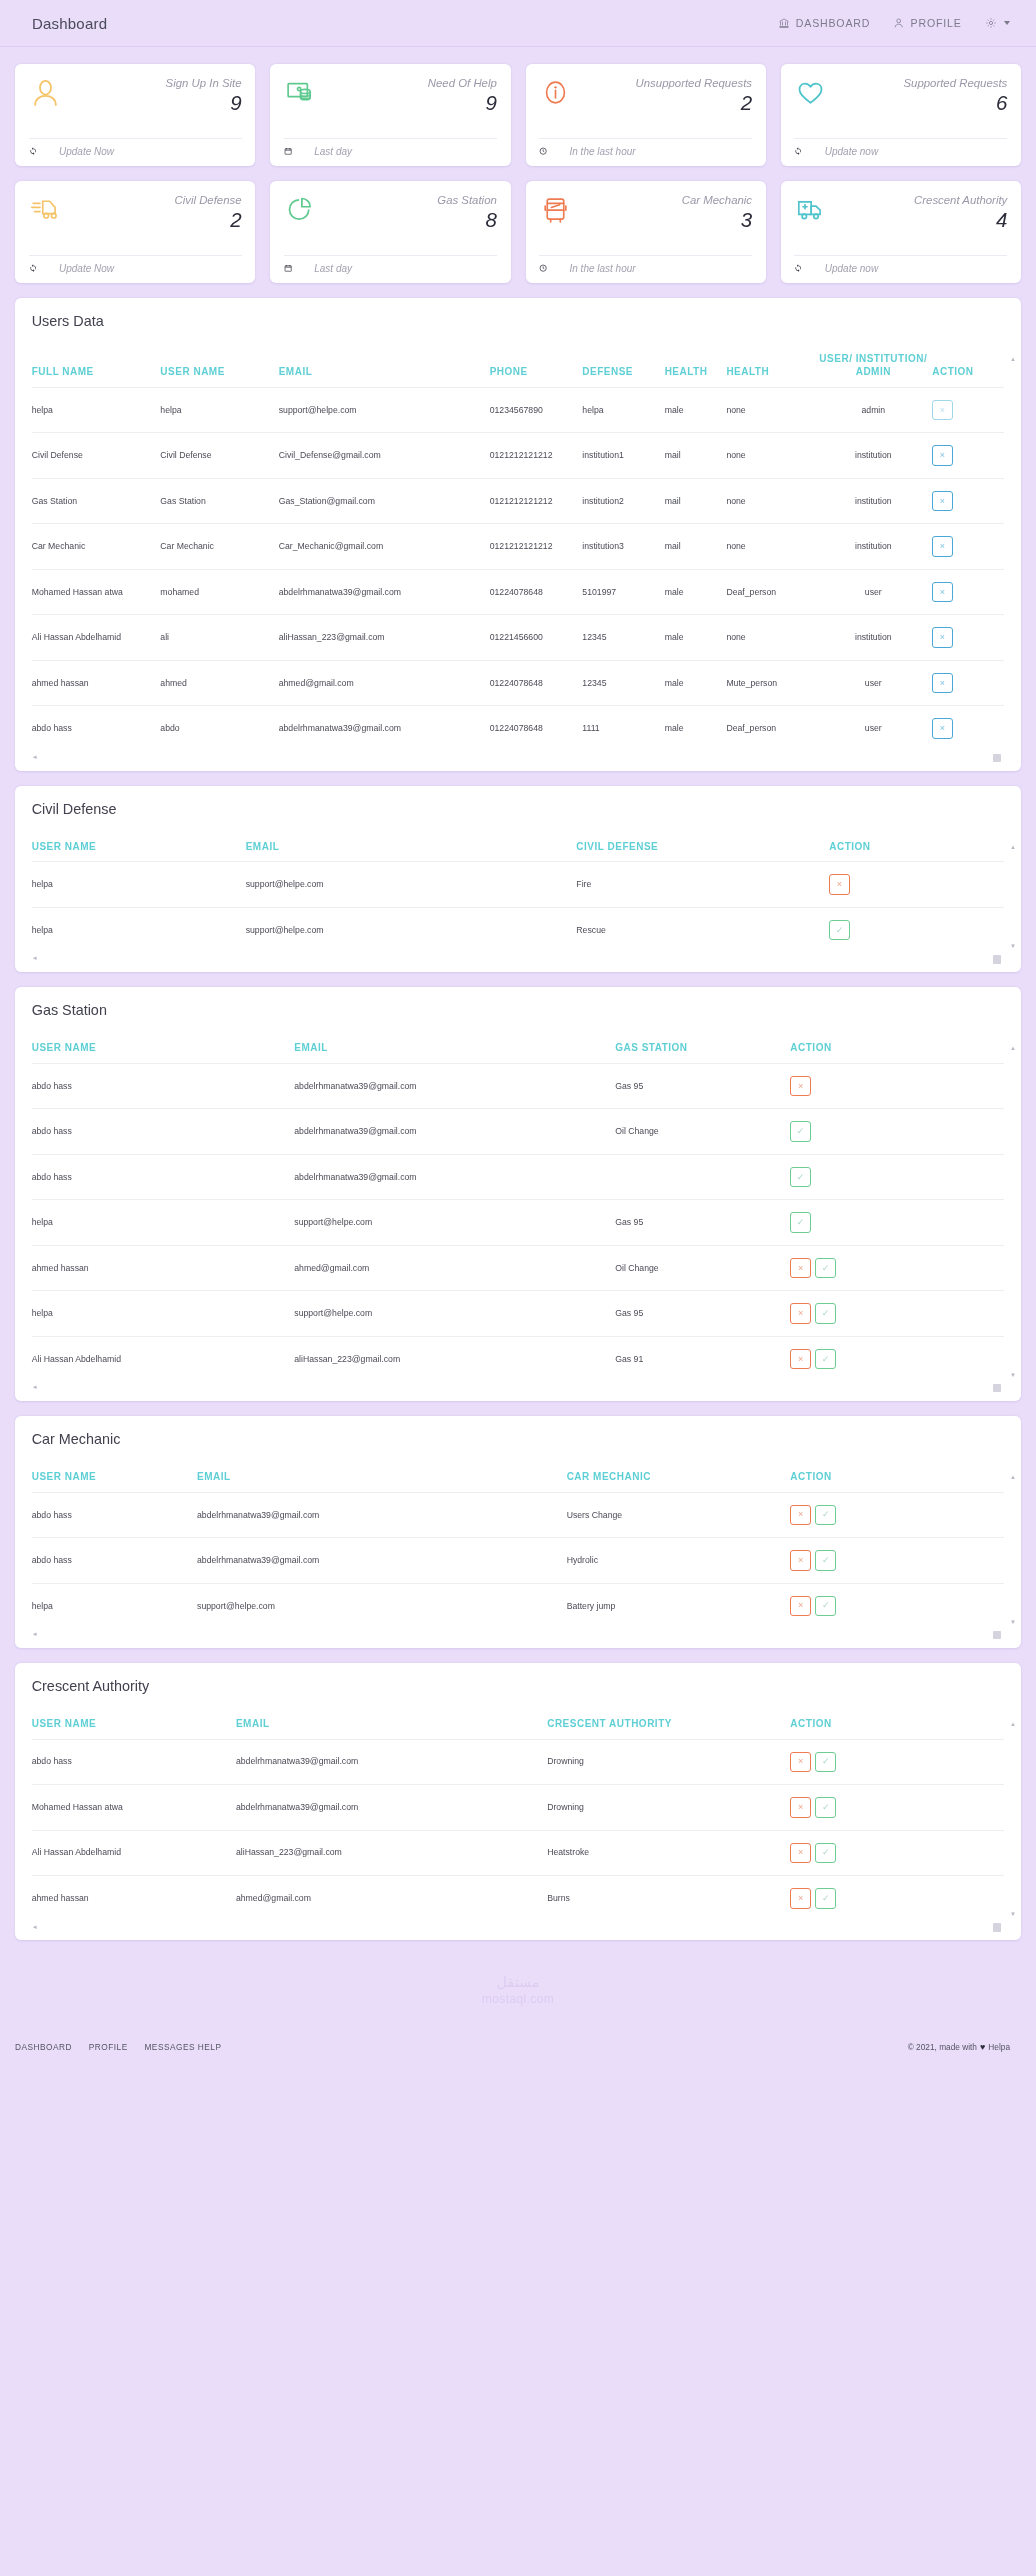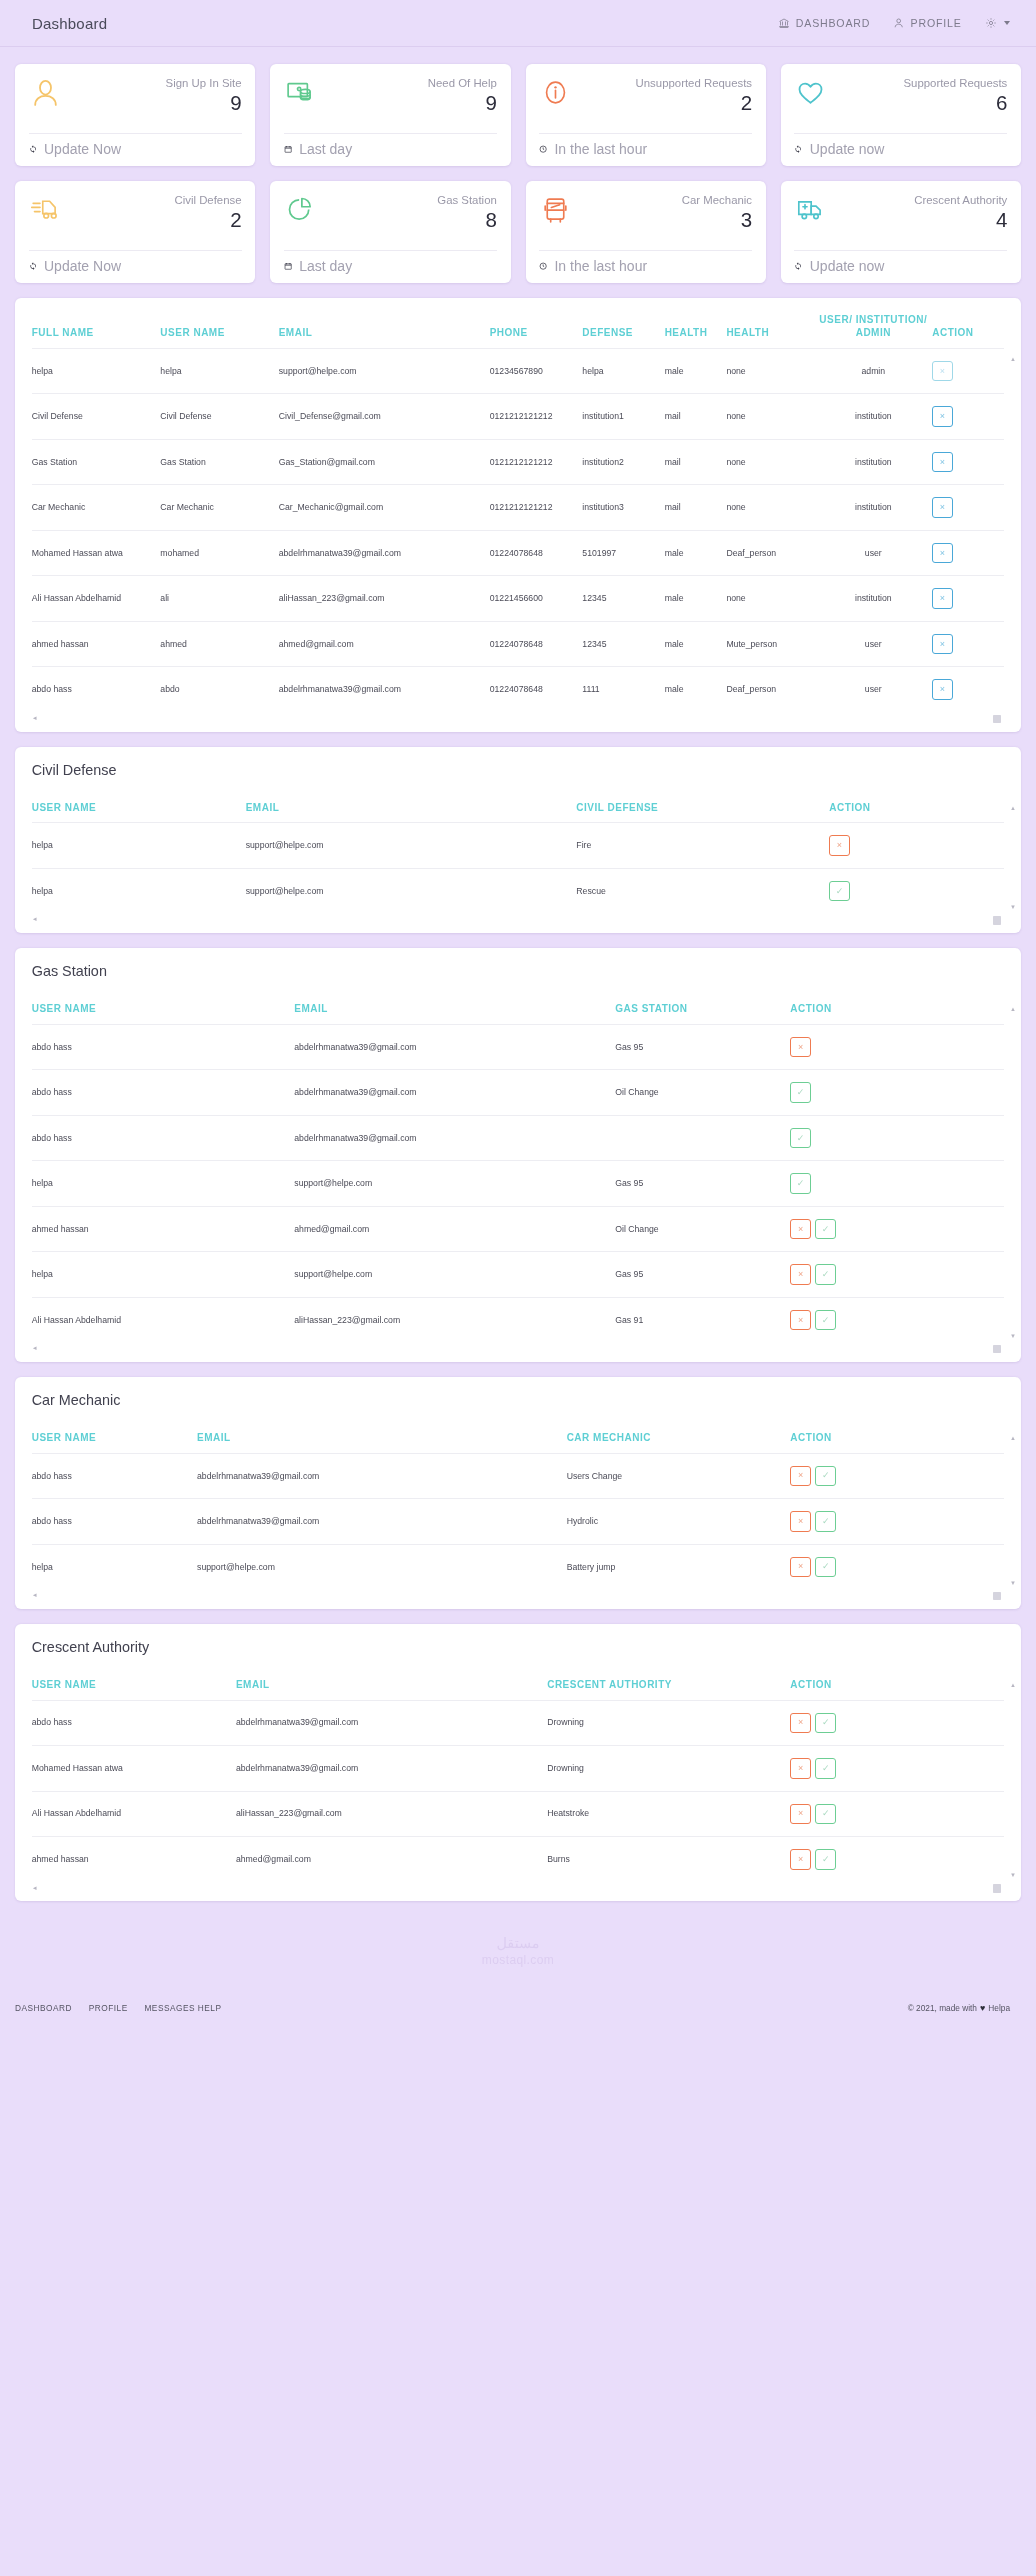--- a/index.html
+++ b/index.html
@@ -28,36 +28,36 @@
   .topnav-item svg{ display:block; }
   .caret{
     width:0;height:0;border-left:3.8px solid transparent;border-right:3.8px solid transparent;
     border-top:4.6px solid #7d7a8c; margin-left:1.5px;
   }
 
   
   .wrap{ width:1036px; padding:16.7px 15px 0 15px; }
 
   
-  .cards-row{ display:flex; gap:15px; margin-bottom:15px; }
+  .cards-row{ display:flex; gap:15px; margin-bottom:15px;font-style:italic; }
   .card{
     flex:1 1 0; background:#fff; border-radius:6px;
     box-shadow:0 0.8px 2.3px rgba(90,60,140,.13);
     padding:12px 13.7px 9px 13.7px; min-height:102px;
     display:flex; flex-direction:column; justify-content:space-between;
   }
   .card-top{ display:flex; justify-content:space-between; align-items:flex-start; }
   .card-icon{ width:35px; height:35px; flex:0 0 35px; }
   .card-meta{ text-align:right; flex:1; padding-left:4.6px; }
   .card-title{ font-size:11.4px; color:#9a98a8; line-height:1.25; font-weight:400; }
   .card-value{ font-size:20.5px; color:#2c2c3a; margin-top:3px; font-weight:400; line-height:1; }
   .card-foot{
     border-top:0.8px solid #eceaf2; padding-top:6.8px; margin-top:7.6px;
-    display:flex; align-items:center; gap:7px;
-    font-size:14px; color:#a3a1b0;
+    display:flex; align-items:center; gap:22px;
+    font-size:10px; color:#a3a1b0;
   }
   .card-foot svg{ display:block; }
 
   
   .panel{
     background:#fff; border-radius:6px; box-shadow:0 0.8px 2.3px rgba(90,60,140,.13);
     margin-bottom:15px; padding:15px 16.7px 4.6px 16.7px; position:relative; overflow:hidden;
   }
   .panel-title{ font-size:14.4px; color:#41414f; font-weight:400; margin-bottom:23px; }
 
@@ -357,20 +357,21 @@
             <svg width="8.3" height="8.3" viewBox="0 0 24 24" fill="#3a3a48">
               <path d="M12 4V1L8 5l4 4V6a6 6 0 015.2 9h2.2A8 8 0 0012 4zM6.8 9H4.6A8 8 0 0012 20v3l4-4-4-4v3a6 6 0 01-5.2-9z"></path>
             </svg>
           </span>
         <span>Update now</span>
       </div>
     </div>
   </div>
 
   <div class="panel">
+    <div class="panel-title">Users Data</div>
     <div class="v-scroll" style="top:58px;bottom:23px;">
       <span>▲</span>
         <span></span>
     </div>
     <table>
       <thead>
         <tr>
           <th style="width:12.5%">FULL NAME</th>
           <th style="width:11.5%">USER NAME</th>
           <th style="width:20.5%">EMAIL</th>

